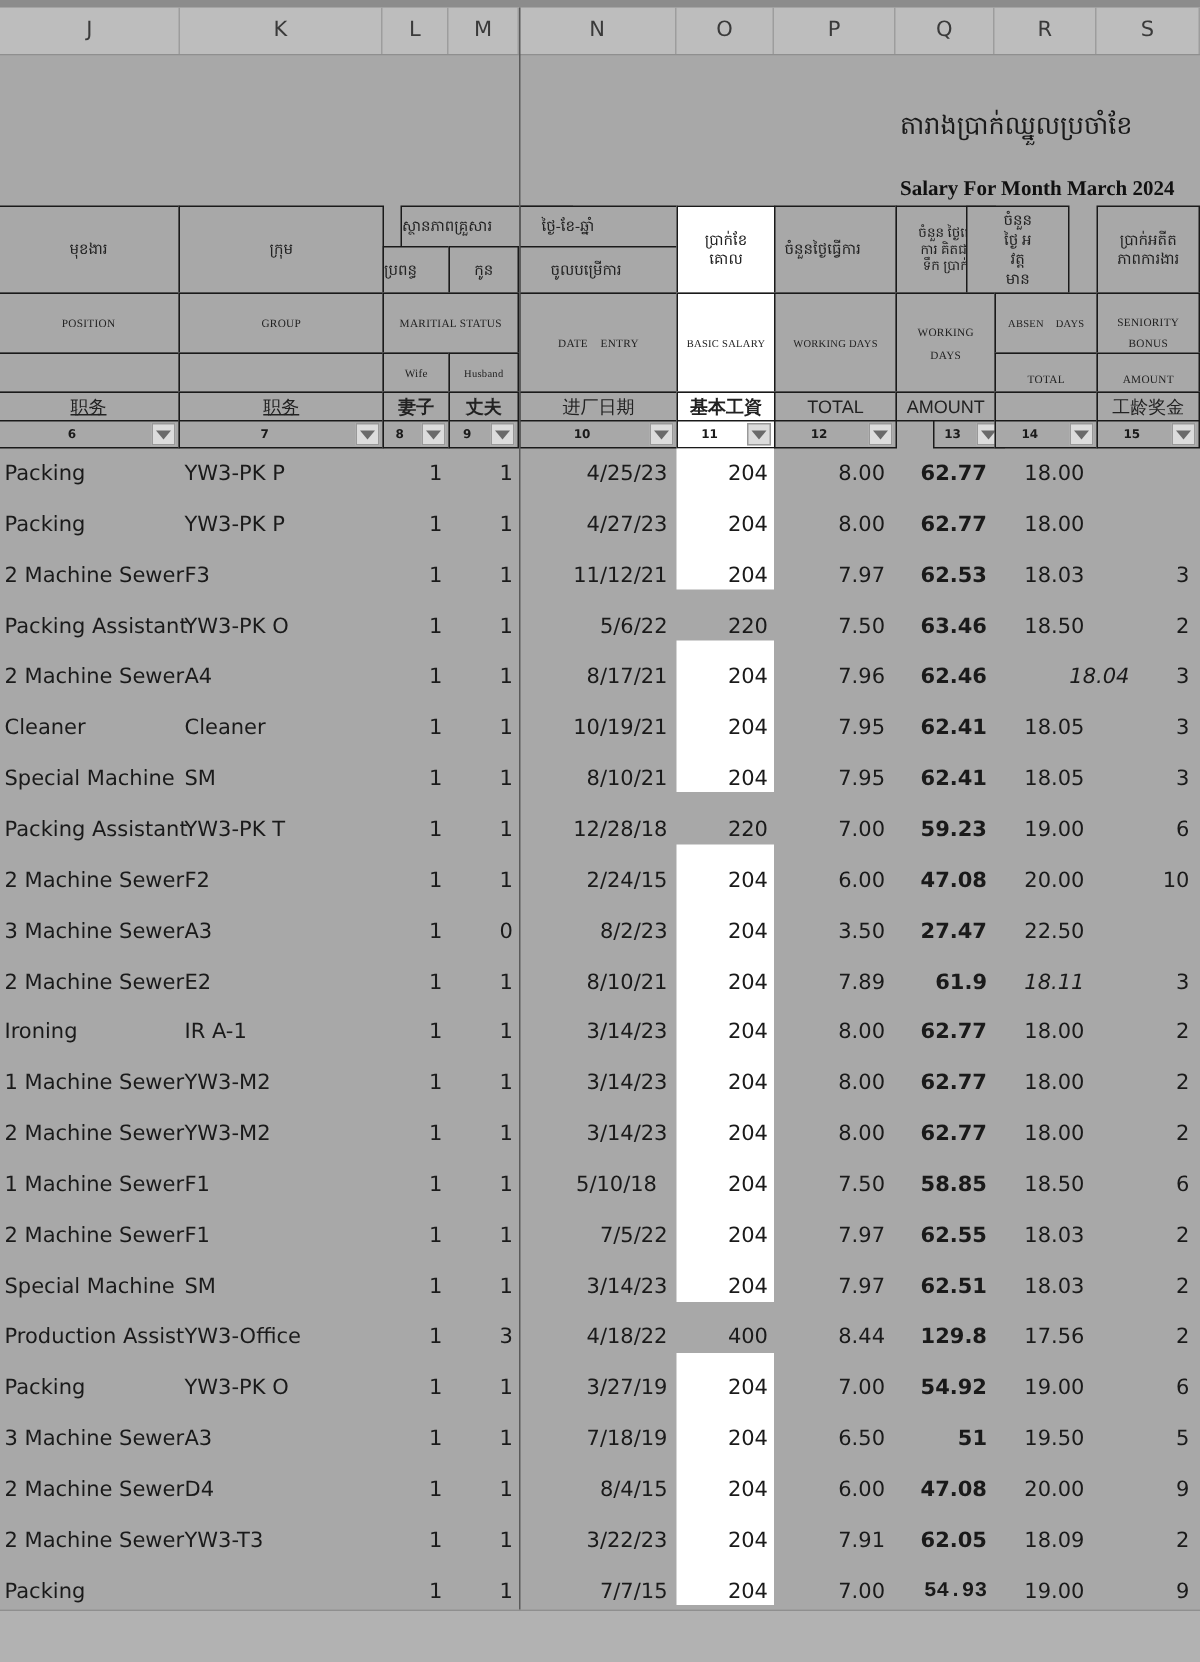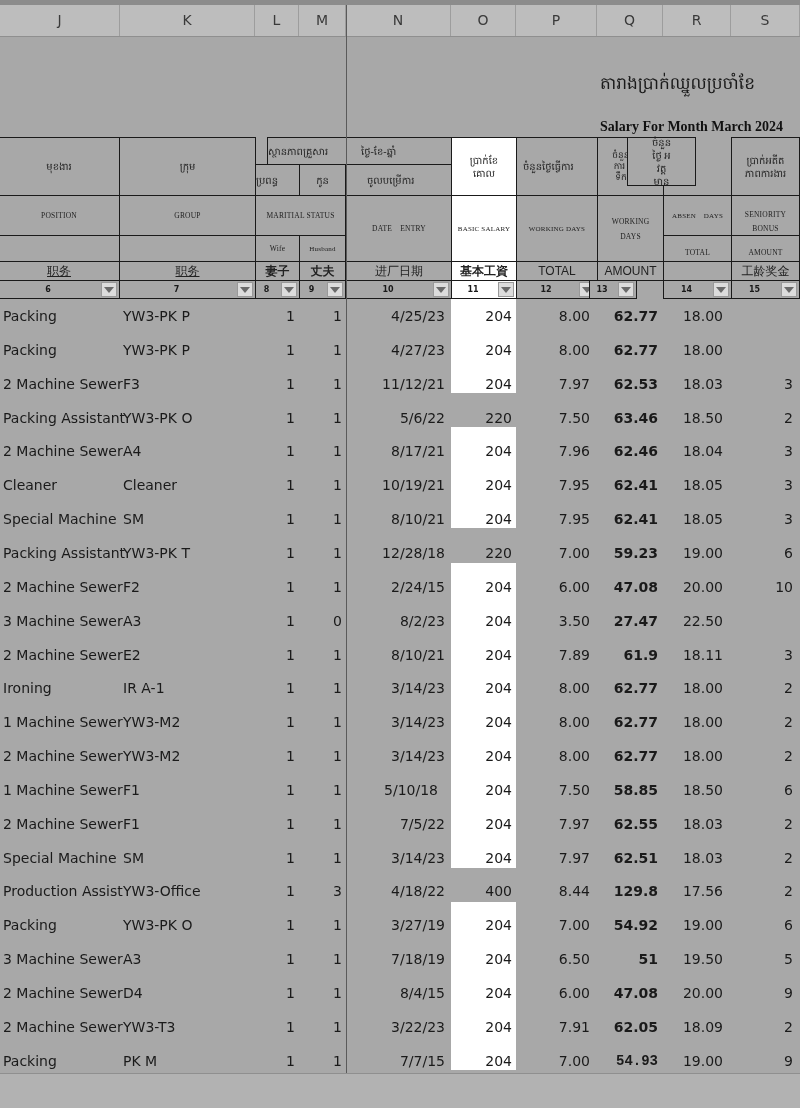--- a/index.html
+++ b/index.html
@@ -67,21 +67,21 @@
 <div class="hcell kh" style="left:-2px;top:137px;width:122px;height:59px">មុខងារ</div>
 <div class="hcell kh" style="left:119px;top:137px;width:137px;height:59px">ក្រុម</div>
 <div class="hcell kh" style="left:267px;top:137px;width:115px;height:28px;justify-content:flex-start">ស្ថានភាពគ្រួសារ</div>
 <div class="hcell kh" style="left:255px;top:164px;width:45px;height:32px;justify-content:flex-start">ប្រពន្ធ</div>
 <div class="hcell kh" style="left:299px;top:164px;width:47px;height:32px">កូន</div>
 <div class="hcell kh" style="left:346px;top:137px;width:106px;height:28px;justify-content:flex-start;padding-left:14px">ថ្ងៃ-ខែ-ឆ្នាំ</div>
 <div class="hcell kh" style="left:346px;top:164px;width:106px;height:32px;justify-content:flex-start;padding-left:20px">ចូលបម្រើការ</div>
 <div class="hcell kh white" style="left:451px;top:137px;width:66px;height:59px;padding:0 8px">ប្រាក់ខែ គោល</div>
 <div class="hcell kh" style="left:516px;top:137px;width:82px;height:59px;justify-content:flex-start;padding-left:6px">ចំនួនថ្ងៃធ្វើការ</div>
 <div class="hcell kh" style="left:597px;top:137px;width:67px;height:59px;padding:0 10px;font-size:9px;line-height:11px">ចំនួន ថ្ងៃធ្វើការ គិតជាទឹក ប្រាក់</div>
-<div class="hcell kh" style="left:627px;top:137px;width:69px;height:49px;padding:0 23px">ចំនួនថ្ងៃ អវត្តមាន</div>
+<div class="hcell kh" style="left:644px;top:137px;width:69px;height:59px;padding:0 23px">ចំនួនថ្ងៃ អវត្តមាន</div>
 <div class="hcell kh" style="left:731px;top:137px;width:69px;height:59px;padding:0 6px">ប្រាក់អតីត ភាពការងារ</div>
 
 <div class="hcell en" style="left:-2px;top:195px;width:122px;height:41px">POSITION</div>
 <div class="hcell en" style="left:119px;top:195px;width:137px;height:41px">GROUP</div>
 <div class="hcell en" style="left:255px;top:195px;width:91px;height:41px">MARITIAL STATUS</div>
 <div class="hcell en" style="left:346px;top:195px;width:106px;height:67px;white-space:pre">DATE    ENTRY</div>
 <div class="hcell en white" style="left:451px;top:195px;width:66px;height:67px;font-size:7px">BASIC SALARY</div>
 <div class="hcell en" style="left:516px;top:195px;width:82px;height:67px;font-size:7px">WORKING DAYS</div>
 <div class="hcell en" style="left:597px;top:195px;width:67px;height:67px;padding:0 12px;line-height:15px">WORKING DAYS</div>
 <div class="hcell en" style="left:663px;top:195px;width:69px;height:41px;white-space:pre;font-size:7px">ABSEN    DAYS</div>
@@ -126,21 +126,21 @@
     <span class="dd"></span>
   </div>
 <div class="frow white" style="left:451px;width:66px">
     <span class="num">11</span>
     <span class="dd"></span>
   </div>
 <div class="frow" style="left:516px;width:82px">
     <span class="num">12</span>
     <span class="dd"></span>
   </div>
-<div class="frow" style="left:589px;width:48px">
+<div class="frow" style="left:622px;width:48px">
     <span class="num">13</span>
     <span class="dd"></span>
   </div>
 <div class="frow" style="left:663px;width:69px">
     <span class="num">14</span>
     <span class="dd"></span>
   </div>
 <div class="frow" style="left:731px;width:69px">
     <span class="num">15</span>
     <span class="dd"></span>
@@ -202,21 +202,21 @@
     </div>
     <div class="row" style="top: 434.4px;">
       <div class="c " style="left: 3px; width: 117px;">2 Machine Sewer</div>
       <div class="c " style="left: 123px; width: 130px;">A4</div>
       <div class="c r" style="left: 255px; width: 40px;">1</div>
       <div class="c r" style="left: 299px; width: 43px;">1</div>
       <div class="c r" style="left: 346px; width: 99px;">8/17/21</div>
       <div class="c r" style="left: 451px; width: 61px;">204</div>
       <div class="c r" style="left: 516px; width: 74px;">7.96</div>
       <div class="c r b" style="left: 597px; width: 61px;">62.46</div>
-      <div class="c r" style="left: 663px; width: 60px;">18.04</div>
+      <div class="c r" style="left: 693px; width: 60px; font-style: italic;">18.04</div>
       <div class="c r" style="left: 731px; width: 62px;">3</div>
     </div>
     <div class="row" style="top: 468.25px;">
       <div class="c " style="left: 3px; width: 117px;">Cleaner</div>
       <div class="c " style="left: 123px; width: 130px;">Cleaner</div>
       <div class="c r" style="left: 255px; width: 40px;">1</div>
       <div class="c r" style="left: 299px; width: 43px;">1</div>
       <div class="c r" style="left: 346px; width: 99px;">10/19/21</div>
       <div class="c r" style="left: 451px; width: 61px;">204</div>
       <div class="c r" style="left: 516px; width: 74px;">7.95</div>
@@ -274,21 +274,21 @@
     </div>
     <div class="row" style="top: 637.5px;">
       <div class="c " style="left: 3px; width: 117px;">2 Machine Sewer</div>
       <div class="c " style="left: 123px; width: 130px;">E2</div>
       <div class="c r" style="left: 255px; width: 40px;">1</div>
       <div class="c r" style="left: 299px; width: 43px;">1</div>
       <div class="c r" style="left: 346px; width: 99px;">8/10/21</div>
       <div class="c r" style="left: 451px; width: 61px;">204</div>
       <div class="c r" style="left: 516px; width: 74px;">7.89</div>
       <div class="c r b" style="left: 597px; width: 61px;">61.9</div>
-      <div class="c r" style="left: 663px; width: 60px;">18.11</div>
+      <div class="c r" style="left: 663px; width: 60px; font-style: italic;">18.11</div>
       <div class="c r" style="left: 731px; width: 62px;">3</div>
     </div>
     <div class="row" style="top: 671.35px;">
       <div class="c " style="left: 3px; width: 117px;">Ironing</div>
       <div class="c " style="left: 123px; width: 130px;">IR A-1</div>
       <div class="c r" style="left: 255px; width: 40px;">1</div>
       <div class="c r" style="left: 299px; width: 43px;">1</div>
       <div class="c r" style="left: 346px; width: 99px;">3/14/23</div>
       <div class="c r" style="left: 451px; width: 61px;">204</div>
       <div class="c r" style="left: 516px; width: 74px;">8.00</div>
@@ -411,21 +411,20 @@
       <div class="c r" style="left: 299px; width: 43px;">1</div>
       <div class="c r" style="left: 346px; width: 99px;">3/22/23</div>
       <div class="c r" style="left: 451px; width: 61px;">204</div>
       <div class="c r" style="left: 516px; width: 74px;">7.91</div>
       <div class="c r b" style="left: 597px; width: 61px;">62.05</div>
       <div class="c r" style="left: 663px; width: 60px;">18.09</div>
       <div class="c r" style="left: 731px; width: 62px;">2</div>
     </div>
     <div class="row" style="top: 1043.7px;">
       <div class="c " style="left: 3px; width: 117px;">Packing</div>
-      <div class="c " style="left: 123px; width: 130px;">PK M</div>
       <div class="c r" style="left: 255px; width: 40px;">1</div>
       <div class="c r" style="left: 299px; width: 43px;">1</div>
       <div class="c r" style="left: 346px; width: 99px;">7/7/15</div>
       <div class="c r" style="left: 451px; width: 61px;">204</div>
       <div class="c r" style="left: 516px; width: 74px;">7.00</div>
       <div class="c r b" style="left: 597px; width: 61px; font-family: Liberation Mono, monospace;">54.93</div>
       <div class="c r" style="left: 663px; width: 60px;">19.00</div>
       <div class="c r" style="left: 731px; width: 62px;">9</div>
     </div>
   </div>

